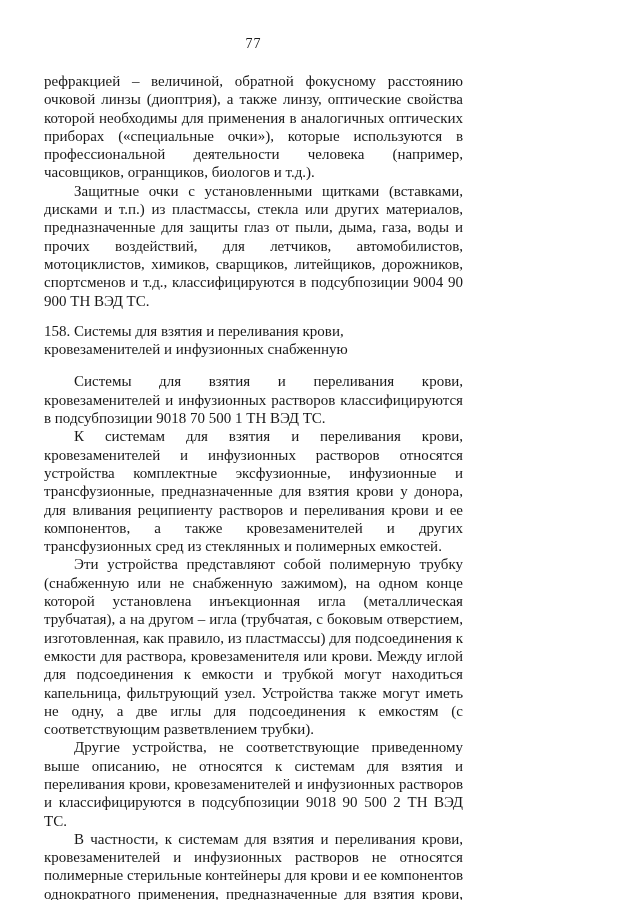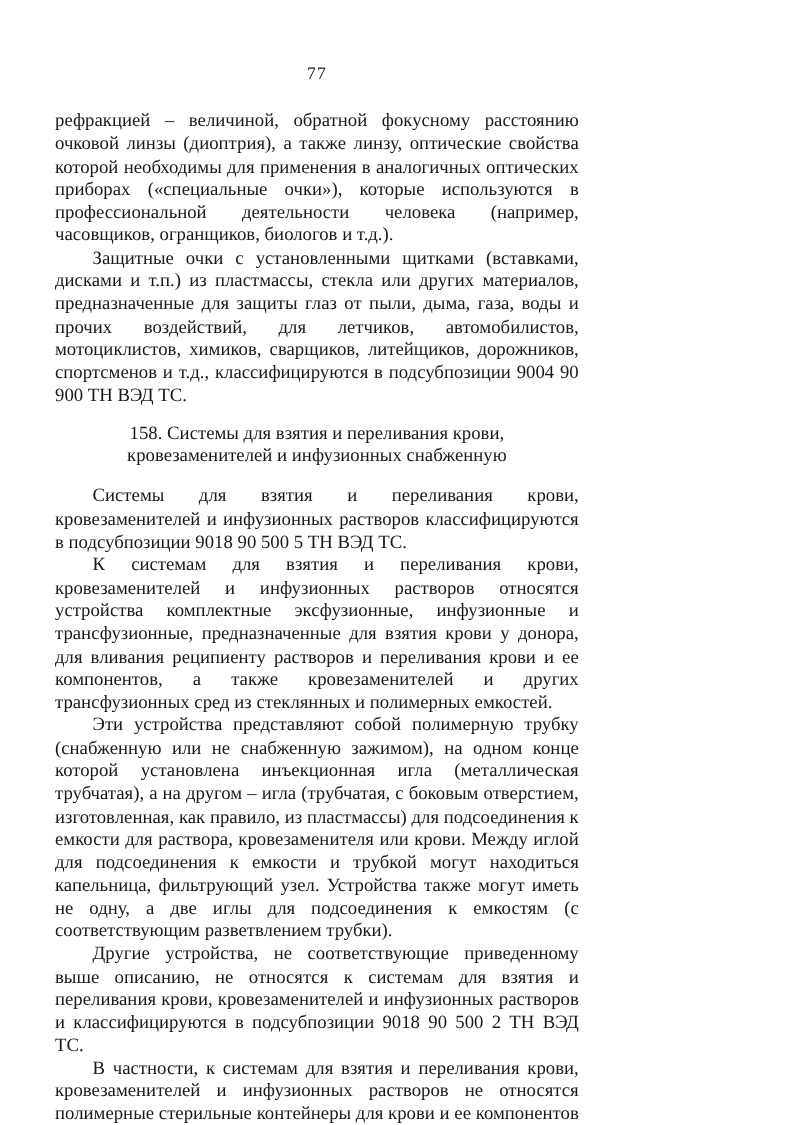--- a/index.html
+++ b/index.html
@@ -8,21 +8,21 @@
     background: #ffffff;
   }
   .page {
     position: relative;
     width: 508px;
     height: 900px;
     box-sizing: border-box;
     background: #ffffff;
     color: #181818;
     font-family: "Liberation Serif", "DejaVu Serif", serif;
-    padding: 52px 45px 0 44px;
+    padding: 36px 45px 0 44px;
     overflow: hidden;
   }
   .page-number {
     text-align: center;
     font-size: 14px;
     line-height: 16px;
     margin: 0 0 20px 0;
     letter-spacing: 1px;
   }
   .content {
@@ -33,21 +33,21 @@
   p.para {
     margin: 0;
     padding: 0;
     text-indent: 30px;
   }
   p.para.no-indent {
     text-indent: 0;
     font-family: Liberation Serif, serif;
   }
   .section-heading {
-    text-align: center;
+    text-align: left;
     margin: 12px 0 14px 0;
   }
   .section-heading div {
     white-space: nowrap;
   }
 </style>
 </head>
 <body>
 
 <div class="page">
@@ -59,21 +59,21 @@
     <p class="para no-indent">рефракцией – величиной, обратной фокусному расстоянию очковой линзы (диоптрия), а также линзу, оптические свойства которой необходимы для применения в аналогичных оптических приборах («специальные очки»), которые используются в профессиональной деятельности человека (например, часовщиков, огранщиков, биологов и т.д.).</p>
 
 
     <p class="para">Защитные очки с установленными щитками (вставками, дисками и т.п.) из пластмассы, стекла или других материалов, предназначенные для защиты глаз от пыли, дыма, газа, воды и прочих воздействий, для летчиков, автомобилистов, мотоциклистов, химиков, сварщиков, литейщиков, дорожников, спортсменов и т.д., классифицируются в подсубпозиции 9004 90 900 ТН ВЭД ТС.</p>
 
     <div class="section-heading">
       <div>158. Системы для взятия и переливания крови,</div>
       <div>кровезаменителей и инфузионных снабженную</div>
     </div>
 
-    <p class="para">Системы для взятия и переливания крови, кровезаменителей и инфузионных растворов классифицируются в подсубпозиции 9018 90 500 5 ТН ВЭД ТС.</p>
+    <p class="para">Системы для взятия и переливания крови, кровезаменителей и инфузионных растворов классифицируются в подсубпозиции 9018 70 500 1 ТН ВЭД ТС.</p>
 
     <p class="para">К системам для взятия и переливания крови, кровезаменителей и инфузионных растворов относятся устройства комплектные эксфузионные, инфузионные и трансфузионные, предназначенные для взятия крови у донора, для вливания реципиенту растворов и переливания крови и ее компонентов, а также кровезаменителей и других трансфузионных сред из стеклянных и полимерных емкостей.</p>
 
     <p class="para">Эти устройства представляют собой полимерную трубку (снабженную или не снабженную зажимом), на одном конце которой установлена инъекционная игла (металлическая трубчатая), а на другом – игла (трубчатая, с боковым отверстием, изготовленная, как правило, из пластмассы) для подсоединения к емкости для раствора, кровезаменителя или крови. Между иглой для подсоединения к емкости и трубкой могут находиться капельница, фильтрующий узел. Устройства также могут иметь не одну, а две иглы для подсоединения к емкостям (с соответствующим разветвлением трубки).</p>
 
     <p class="para">Другие устройства, не соответствующие приведенному выше описанию, не относятся к системам для взятия и переливания крови, кровезаменителей и инфузионных растворов и классифицируются в подсубпозиции 9018 90 500 2 ТН ВЭД ТС.</p>
 
     <p class="para">В частности, к системам для взятия и переливания крови, кровезаменителей и инфузионных растворов не относятся полимерные стерильные контейнеры для крови и ее компонентов однократного применения, предназначенные для взятия крови, разделения ее на компоненты, а также их хранения, транспортирования и переливания и представляющие собой комплект, состоящий из одного, двух, трех, четырех и более полимерных мешков различной емкости (пустых или заполненных растворами антикоагулянтов и консервантов), соединенных полимерными трубками и трубкой с металлической иглой для взятия крови из вены донора.</p>
 
   </div>

